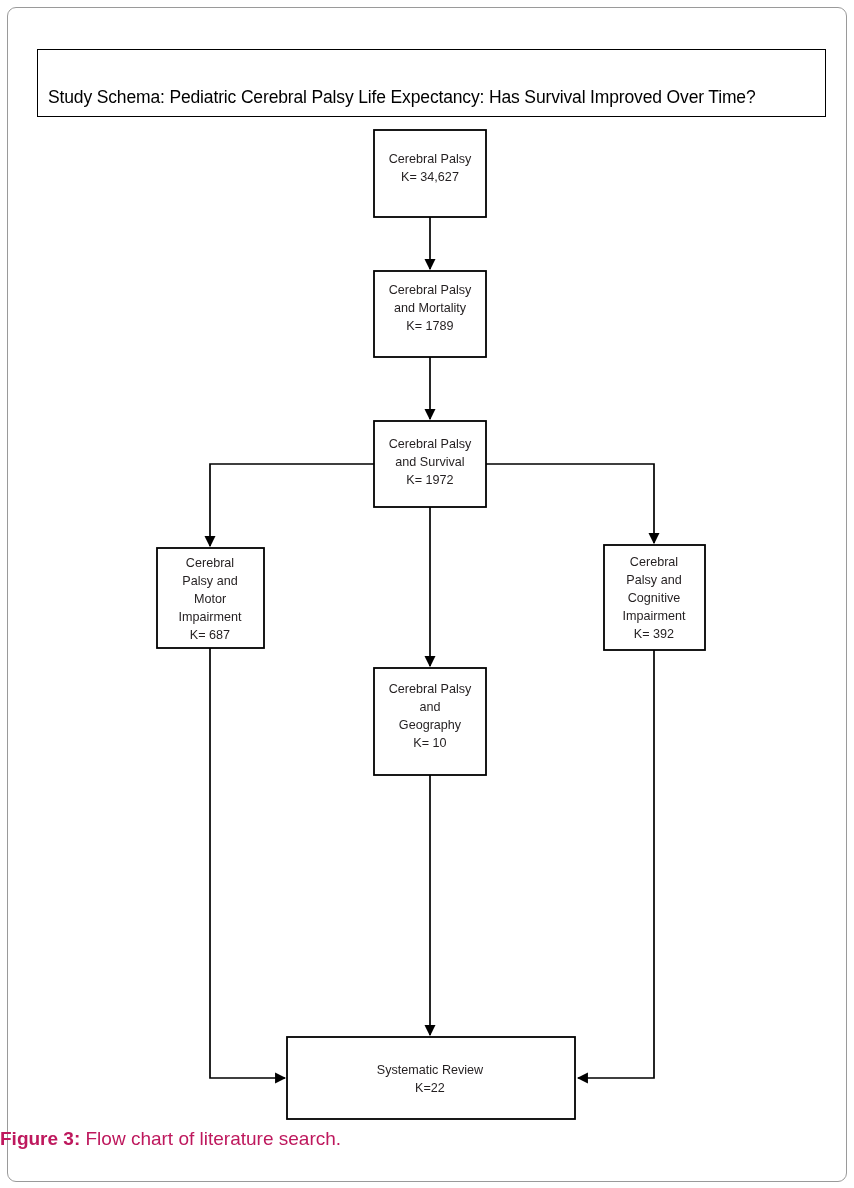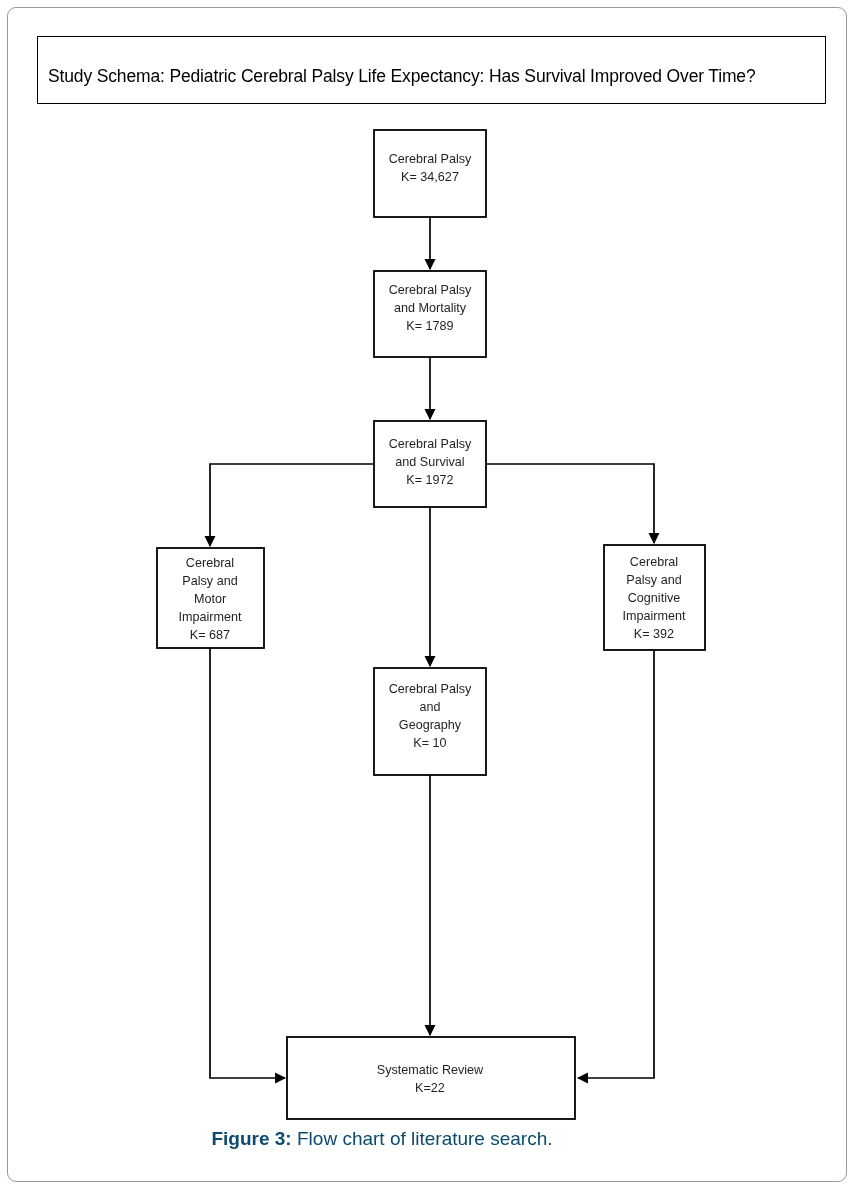--- a/index.html
+++ b/index.html
@@ -22,28 +22,28 @@
     width: 840px;
     height: 1175px;
     border: 1px solid #9a9a9a;
     border-radius: 9px;
     box-sizing: border-box;
     background: #ffffff;
   }
   #title-box {
     position: absolute;
     left: 37px;
-    top: 36px;
+    top: 49px;
     width: 789px;
     height: 68px;
     border: 1.6px solid #000000;
     box-sizing: border-box;
     background: #ffffff;
     display: flex;
-    align-items: flex-start;
+    align-items: center;
     padding-left: 10px;
     padding-top: 28px;
   }
   #title-text {
     font-size: 17.5px;
     line-height: 22px;
     letter-spacing: -0.15px;
     color: #000000;
     white-space: nowrap;
   }
@@ -68,23 +68,23 @@
     font-family: "Liberation Sans", sans-serif;
     font-size: 12.6px;
     fill: #231f20;
     text-anchor: middle;
   }
   #caption {
     position: absolute;
     left: 0;
     top: 1128px;
     width: 764px;
-    text-align: center;
+    text-align: left;
     font-size: 19px;
-    color: #0c4a6e;
+    color: #be185d;
   }
   #caption .cap-label {
     font-weight: bold;
   }
 </style>
 </head>
 <body>
 
 <div id="page-frame"></div>
 

